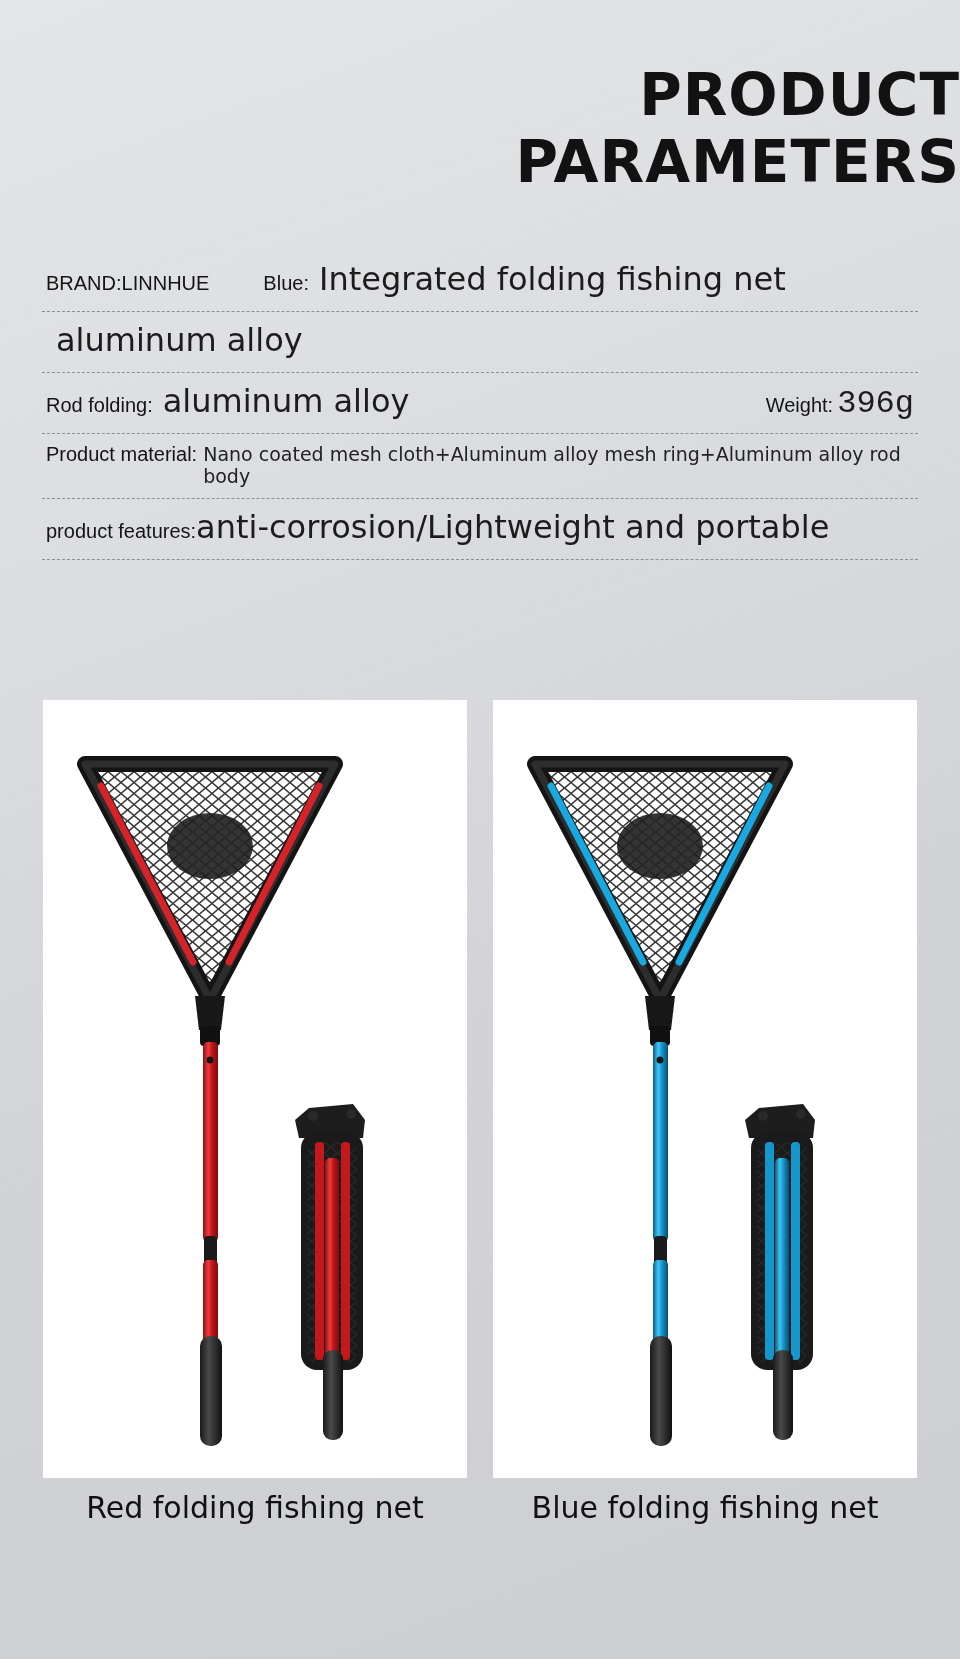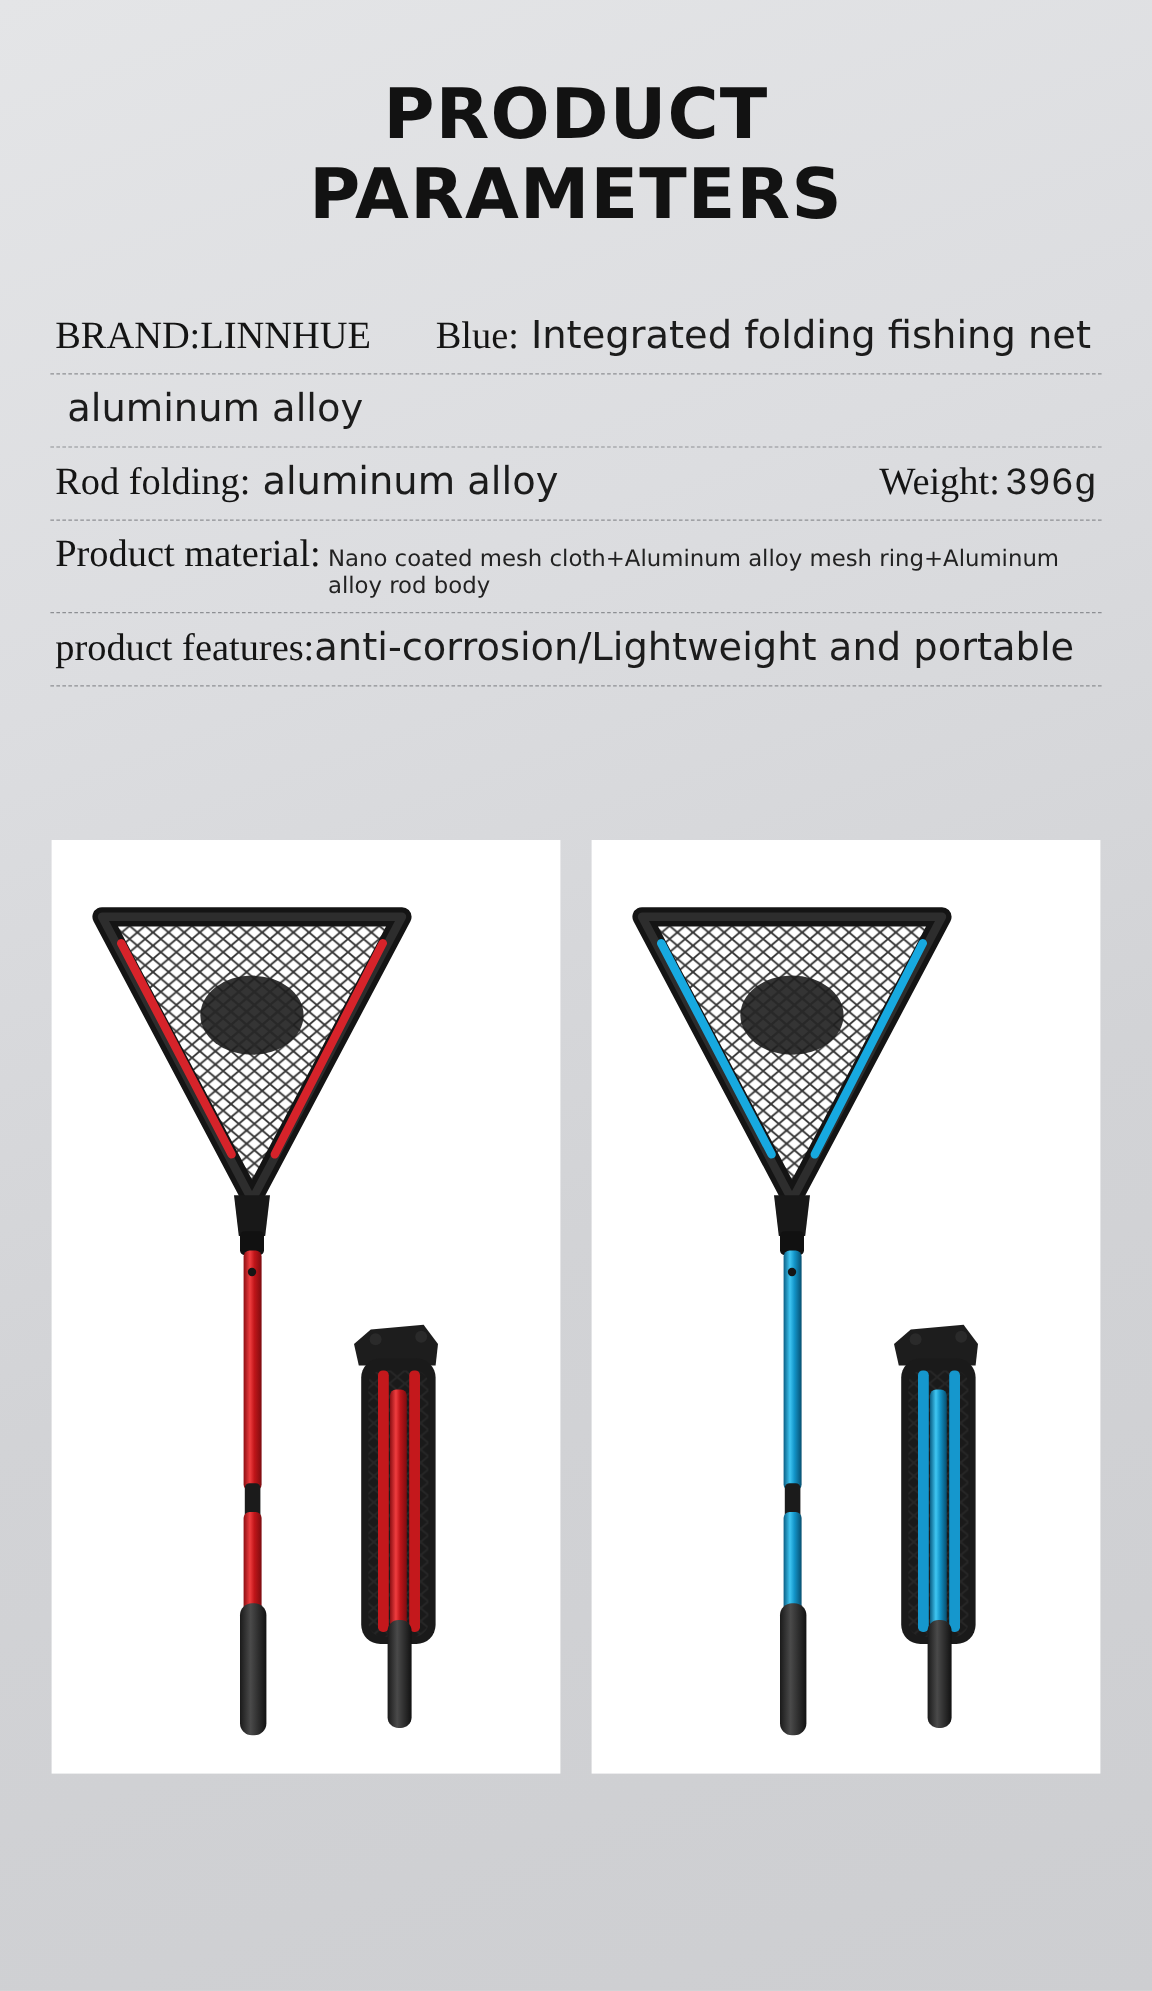--- a/index.html
+++ b/index.html
@@ -17,21 +17,21 @@
     position: relative;
     width: 960px;
     height: 1659px;
     background: linear-gradient(160deg, #e4e5e7 0%, #dcdde0 30%, #d2d3d6 60%, #cdced1 100%);
     box-sizing: border-box;
   }
 
   
   .title-block {
     padding-top: 62px;
-    text-align: center;
+    text-align: right;
   }
   .title-line {
     font-size: 58px;
     font-weight: bold;
     letter-spacing: 1px;
     color: #121212;
     line-height: 1.15;
     font-family: "DejaVu Sans", sans-serif;
   }
 
@@ -43,24 +43,24 @@
     display: flex;
     align-items: baseline;
     padding: 9px 4px 11px 4px;
     border-bottom: 1px dashed #8d8f93;
     min-height: 40px;
   }
   .spec-row.first {
     border-top: none;
   }
   .lbl {
-    font-size: 32px;
+    font-size: 20px;
     color: #141414;
     white-space: nowrap;
-    font-family: Liberation Serif, serif;
+    font-family: Liberation Sans, sans-serif;
   }
   .val {
     font-size: 32px;
     color: #1c1c1c;
     font-family: "DejaVu Sans", sans-serif;
   }
   .val.small {
     font-size: 19px;
     color: #222;
   }
@@ -252,14 +252,18 @@
             <rect x="44" y="252" width="20" height="90" rx="9" fill="url(#gripB)"></rect>
             <circle cx="34" cy="18" r="5" fill="#2a2a2a"></circle>
             <circle cx="72" cy="16" r="5" fill="#2a2a2a"></circle>
           </g>
         </svg>
       </div>
     </div>
 
   </div>
 
+  <div class="caption-row">
+    <div class="caption">Red folding fishing net</div>
+    <div class="caption">Blue folding fishing net</div>
+  </div>
 
 </div>
 
 </body></html>

